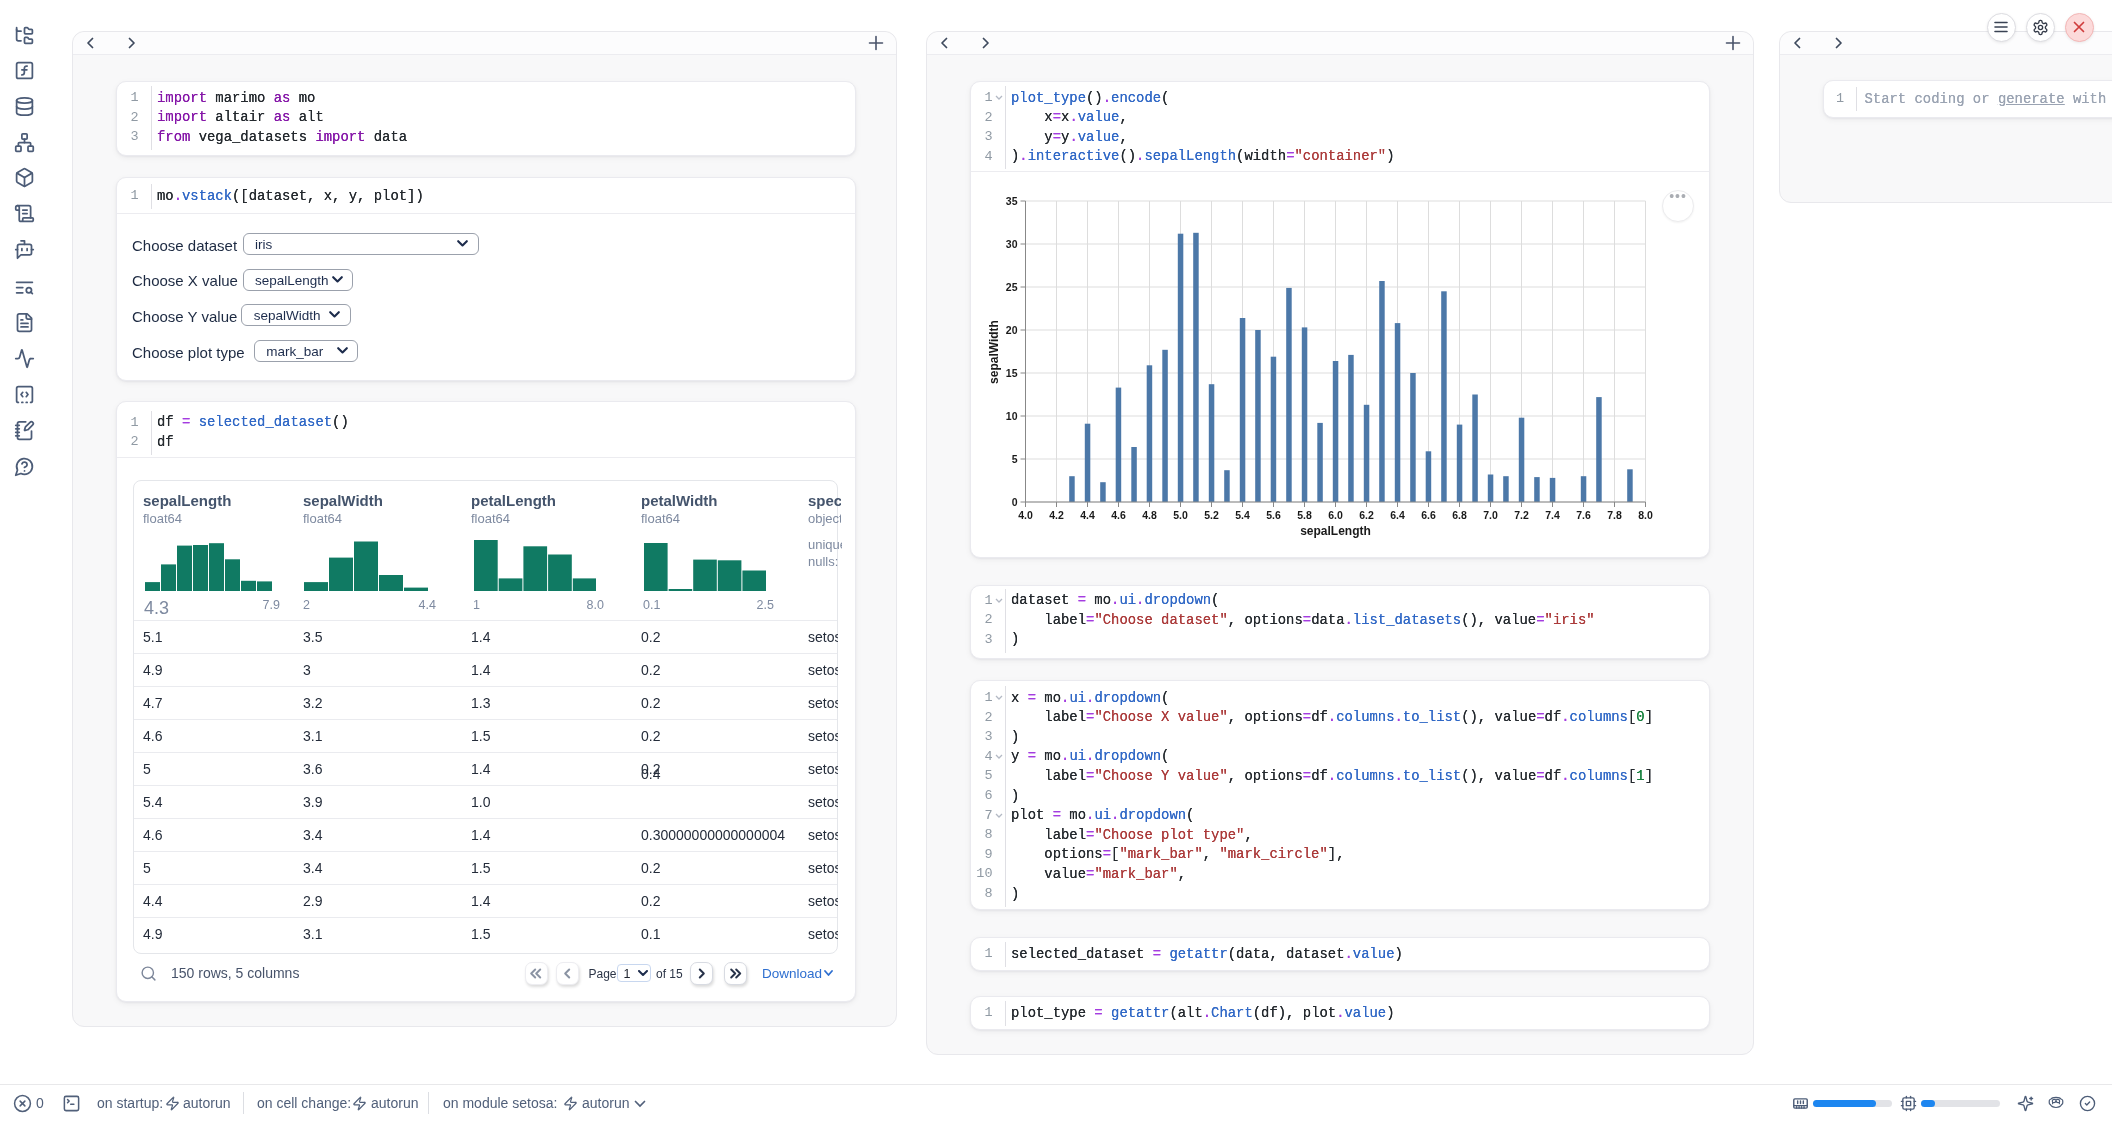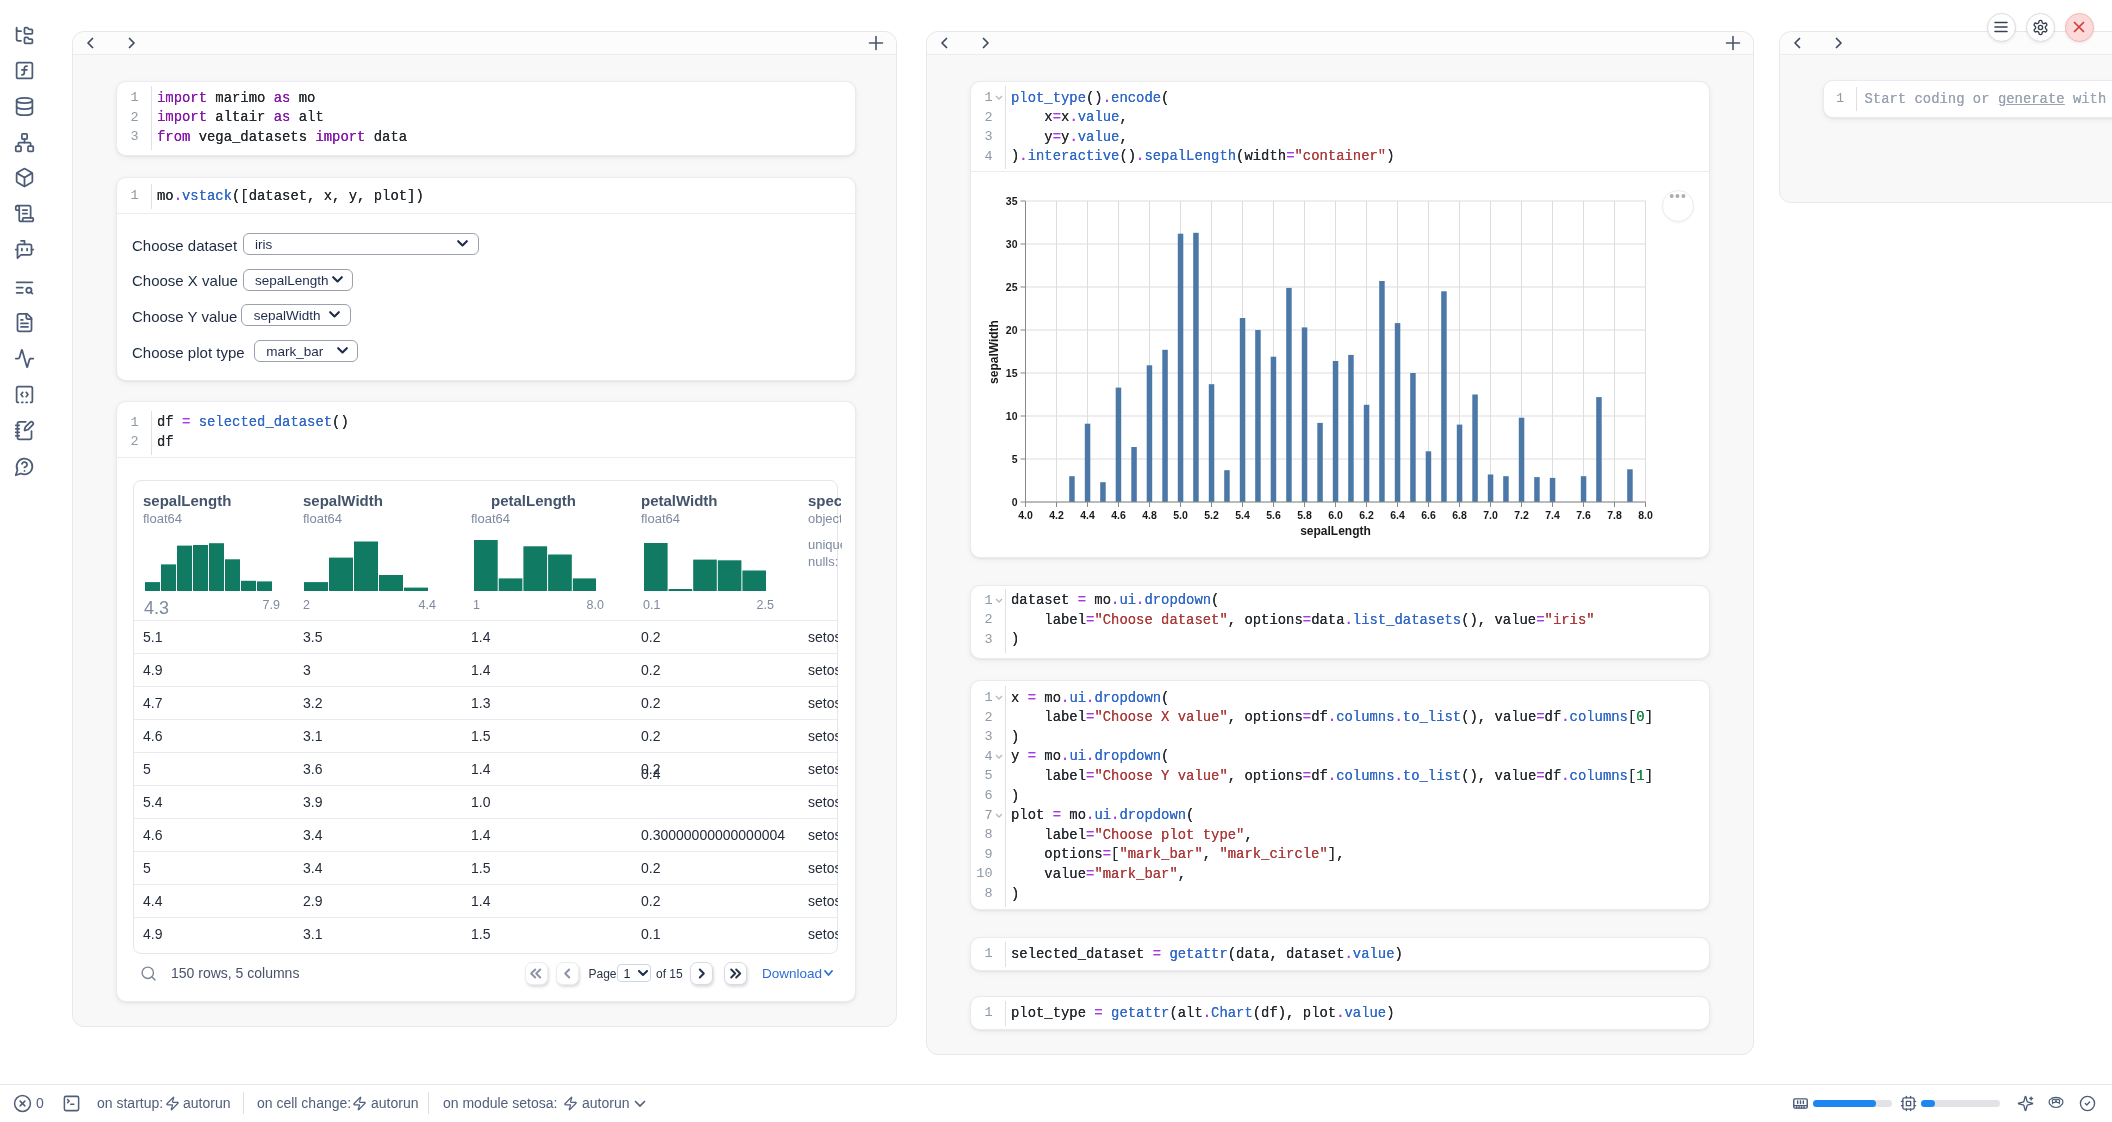--- a/index.html
+++ b/index.html
@@ -183,21 +183,21 @@
 <div style="position:absolute;left:117px;top:457px;width:738px;height:1px;background:#ececf0"></div>
 <div class="gut" style="left:114.5px;top:414.5px;width:24px">1</div>
 <div class="code" style="left:157px;top:413.0px">df <span style="color:#a43ce0">=</span> <span style="color:#3068c6">selected_dataset</span>()</div>
 <div class="gut" style="left:114.5px;top:434.1px;width:24px">2</div>
 <div class="code" style="left:157px;top:432.6px">df</div>
 <div style="position:absolute;left:133px;top:480px;width:705px;height:474px;background:#fff;border:1px solid #e4e6ea;border-radius:8px;overflow:hidden"></div>
 <div class="tbl-h" style="left:143px;top:492px;width:120px;overflow:hidden;white-space:nowrap">sepalLength</div>
 <div class="tbl-t" style="left:143px;top:511px;width:120px;overflow:hidden;white-space:nowrap">float64</div>
 <div class="tbl-h" style="left:303px;top:492px;width:120px;overflow:hidden;white-space:nowrap">sepalWidth</div>
 <div class="tbl-t" style="left:303px;top:511px;width:120px;overflow:hidden;white-space:nowrap">float64</div>
-<div class="tbl-h" style="left:491px;top:492px;width:120px;overflow:hidden;white-space:nowrap">petalLength</div>
+<div class="tbl-h" style="left:471px;top:492px;width:120px;overflow:hidden;white-space:nowrap">petalLength</div>
 <div class="tbl-t" style="left:471px;top:511px;width:120px;overflow:hidden;white-space:nowrap">float64</div>
 <div class="tbl-h" style="left:641px;top:492px;width:120px;overflow:hidden;white-space:nowrap">petalWidth</div>
 <div class="tbl-t" style="left:641px;top:511px;width:120px;overflow:hidden;white-space:nowrap">float64</div>
 <div class="tbl-h" style="left:808px;top:492px;width:33px;overflow:hidden;white-space:nowrap">species</div>
 <div class="tbl-t" style="left:808px;top:511px;width:33px;overflow:hidden;white-space:nowrap">object</div>
 <div class="tbl-t" style="left:808px;top:537px;width:34px;overflow:hidden;white-space:nowrap">unique</div>
 <div class="tbl-t" style="left:808px;top:554px;width:34px;overflow:hidden;white-space:nowrap">nulls:</div>
 <svg style="position:absolute;left:145px;top:538.5px" width="127" height="52">
     <rect x="0.0" y="43.1" width="15.0" height="8.9" fill="#107a63"></rect>
     <rect x="16.0" y="25.4" width="15.0" height="26.6" fill="#107a63"></rect>

